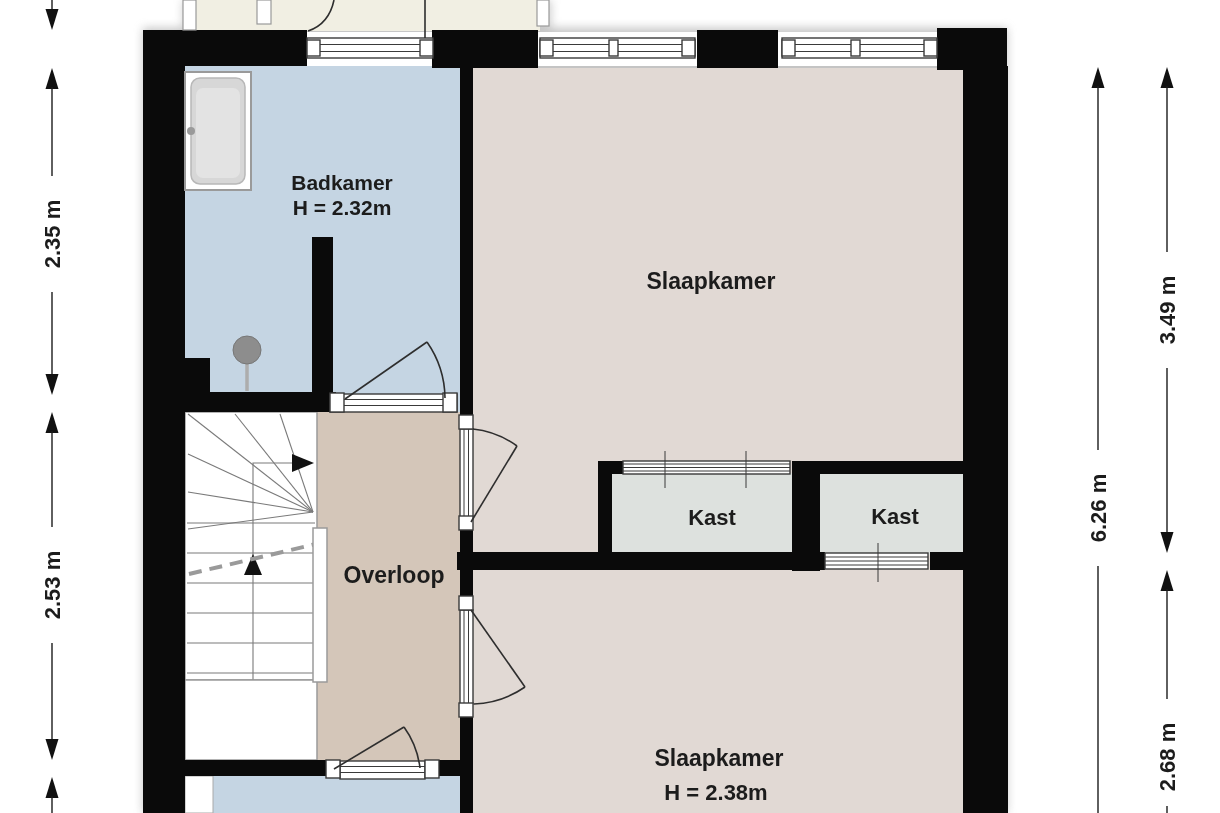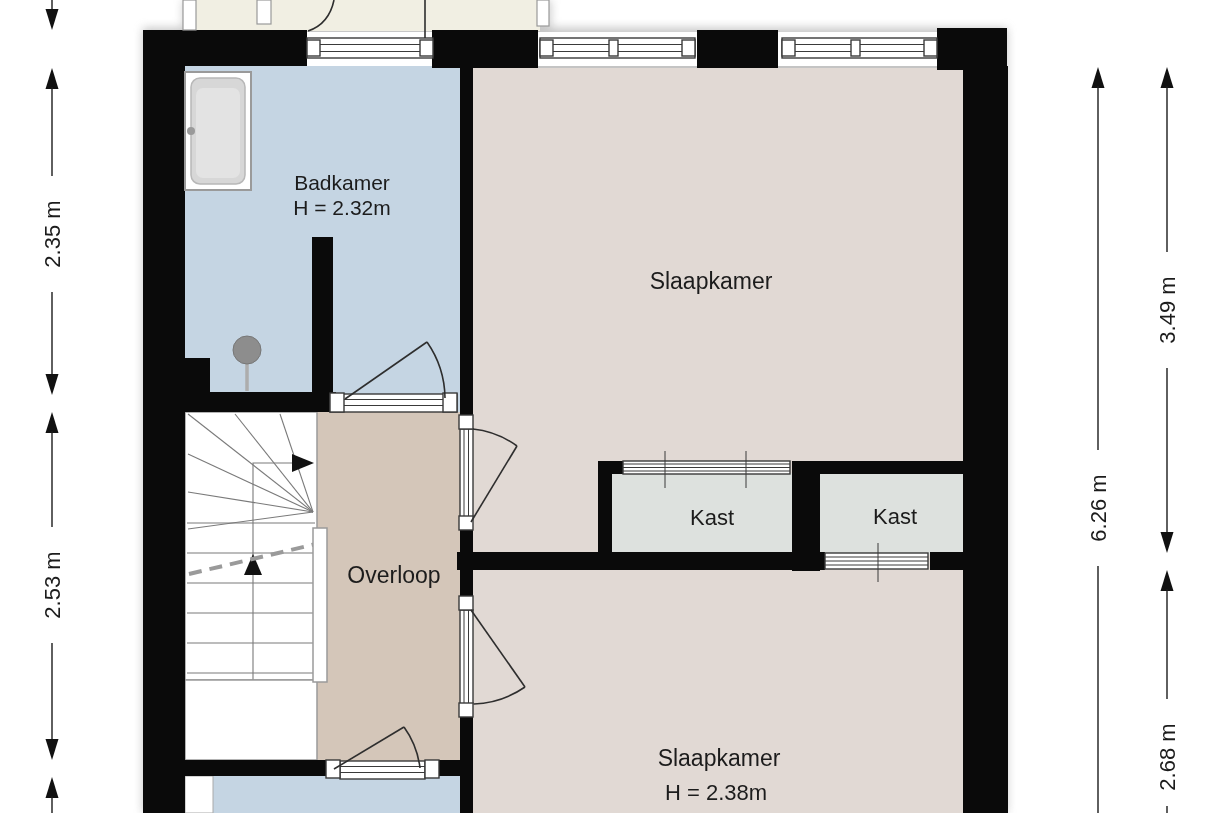--- a/index.html
+++ b/index.html
@@ -1,17 +1,17 @@
 <!DOCTYPE html>
 <html><head>
 <meta charset="utf-8">
 <style>
   html,body{margin:0;padding:0;background:#ffffff;}
   body{width:1220px;height:813px;overflow:hidden;font-family:"Liberation Sans",sans-serif;}
-  #stage{position:relative;width:1220px;height:813px;background:#fff;}
+  #stage{position:relative;width:1220px;height:813px;background:#fff;font-weight:bold;}
   svg{display:block}
   .roomlabel{fill:#1c1c1c;}
   .dimtext{fill:#1c1c1c;}
   .thin{stroke:#3a3a3a;stroke-width:1;fill:none;}
   .glyphbox{fill:#ffffff;stroke:#3a3a3a;stroke-width:1.4;}
   .post{fill:#ffffff;stroke:#3a3a3a;stroke-width:1.4;}
   .arc{stroke:#2e2e2e;stroke-width:1.6;fill:none;}
   .leaf{stroke:#2e2e2e;stroke-width:1.6;fill:none;}
   .stairline{stroke:#7a7a7a;stroke-width:1.1;fill:none;}
   .stairbox{fill:#ffffff;stroke:#9a9a9a;stroke-width:1.5;}

